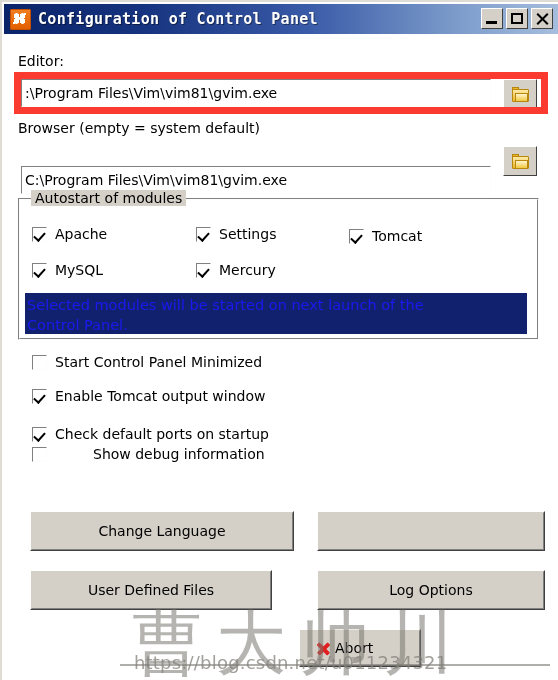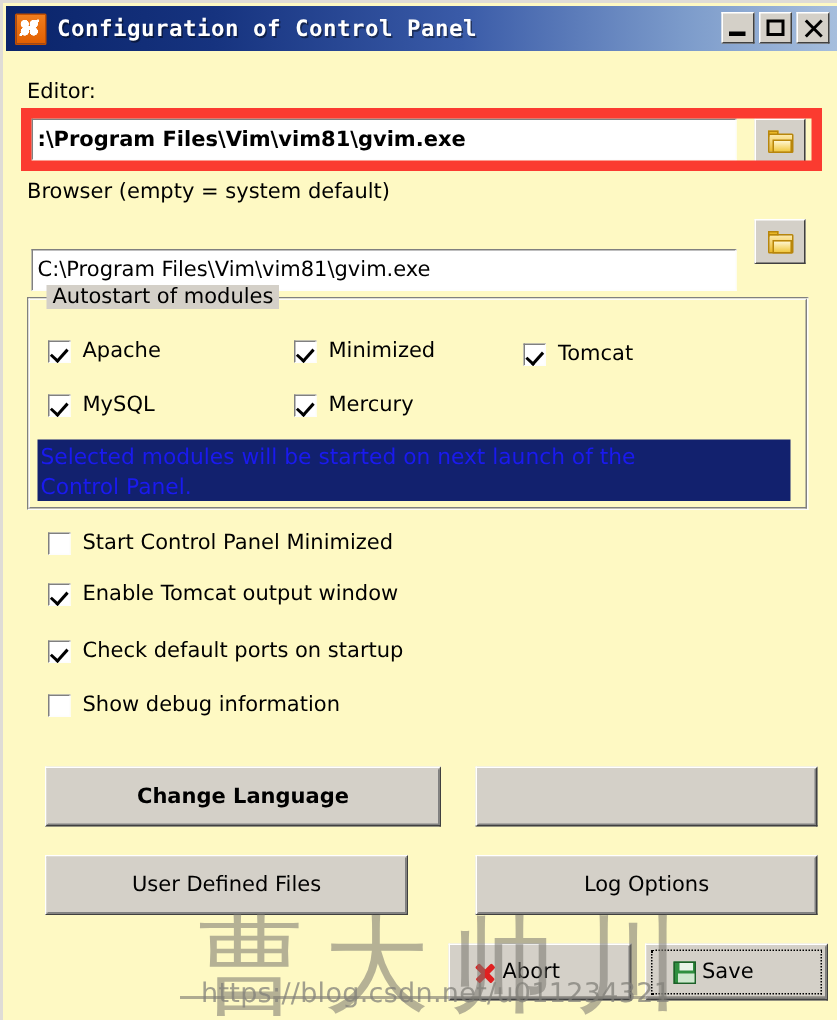--- a/index.html
+++ b/index.html
@@ -4,21 +4,21 @@
 <style>
   html,body{margin:0;padding:0;}
   body{
     width:558px;height:680px;overflow:hidden;
     background:#d4d0c8;
     font-family:"DejaVu Sans","Liberation Sans",sans-serif;
     -webkit-font-smoothing:none;
   }
   .window{
     position:absolute;left:0;top:0;width:558px;height:680px;
-    background:#fef9c3;
+    background:#ffffff;
     border-left:2px solid #dfdcd6;
     border-top:2px solid #dfdcd6;
     box-sizing:border-box;
   }
   
   .titlebar{
     position:absolute;left:2px;top:2px;width:554px;height:30px;
     background:linear-gradient(to right,#0a246a 0%,#16337f 25%,#3a5ba8 55%,#7d9ccb 82%,#a6bedd 100%);
     display:flex;align-items:center;
   }
@@ -218,21 +218,21 @@
           <span class="g ic-max"></span>
         </div>
       <div class="tb-btn">
           <span class="g ic-close"></span>
         </div>
     </div>
   </div>
 
   <div class="lbl" style="left:16px;top:51px;">Editor:</div>
 
-  <div class="txtfield" style="left:19px;top:77px;width:470px;height:28px;font-weight:bold;">
+  <div class="txtfield" style="left:19px;top:77px;width:470px;height:28px;">
     <span class="val">:\Program Files\Vim\vim81\gvim.exe</span>
   </div>
   <div class="browsebtn" style="left:501px;top:77px;">
     <span class="folder">
       <span class="tab"></span>
         <span class="back"></span>
         <span class="front"></span>
     </span>
   </div>
   <div class="redbox" style="left:12px;top:70px;width:534px;height:42px;"></div>
@@ -254,21 +254,21 @@
     <div class="inner"></div>
     <div class="gb-title">Autostart of modules</div>
   </div>
 
   <div class="cb" style="left:30px;top:224px;">
     <span class="box checked"></span>
     <span class="cbl">Apache</span>
   </div>
   <div class="cb" style="left:194px;top:224px;">
     <span class="box checked"></span>
-    <span class="cbl">Minimized</span>
+    <span class="cbl">Settings</span>
   </div>
   <div class="cb" style="left:347px;top:226px;text-align:right;">
     <span class="box checked"></span>
     <span class="cbl">Tomcat</span>
   </div>
   <div class="cb" style="left:30px;top:260px;">
     <span class="box checked"></span>
     <span class="cbl">MySQL</span>
   </div>
   <div class="cb" style="left:194px;top:260px;">
@@ -286,51 +286,45 @@
     <span class="cbl">Start Control Panel Minimized</span>
   </div>
   <div class="cb" style="left:30px;top:386px;">
     <span class="box checked"></span>
     <span class="cbl">Enable Tomcat output window</span>
   </div>
   <div class="cb" style="left:30px;top:424px;">
     <span class="box checked"></span>
     <span class="cbl">Check default ports on startup</span>
   </div>
-  <div class="cb" style="left:30px;top:460px;">
+  <div class="cb" style="left:30px;top:444px;gap:38px;">
     <span class="box"></span>
     <span class="cbl">Show debug information</span>
   </div>
 
-  <div class="pbtn" style="left:28px;top:509px;width:264px;height:40px;font-weight:bold;">
+  <div class="pbtn" style="left:28px;top:509px;width:264px;height:40px;">
     <span class="inner2"></span>
     <span>Change Language</span>
   </div>
   <div class="pbtn" style="left:315px;top:509px;width:228px;height:40px;">
     <span class="inner2"></span>
   </div>
   <div class="pbtn" style="left:28px;top:568px;width:242px;height:40px;">
     <span class="inner2"></span>
     <span>User Defined Files</span>
   </div>
   <div class="pbtn" style="left:315px;top:568px;width:228px;height:40px;">
     <span class="inner2"></span>
     <span>Log Options</span>
   </div>
 
   <div class="pbtn iconbtn" style="left:297px;top:627px;width:122px;height:38px;">
     <span class="inner2"></span>
     <span class="xicon"></span>
     <span class="blabel">Abort</span>
-  </div>
-  <div class="pbtn iconbtn" style="left:428px;top:627px;width:122px;height:38px;">
-    <span class="inner2"></span>
-    <span class="focusring"></span>
-    <span class="savicon"></span>
-    <span class="blabel">Save</span>
   </div>
 
   <div class="watermark">
     <div class="wm-line"></div>
     <div class="wm-chars">曹大帅川</div>
     <div class="wm-url">https://blog.csdn.net/u011234321</div>
   </div>
 
 </div>
 

